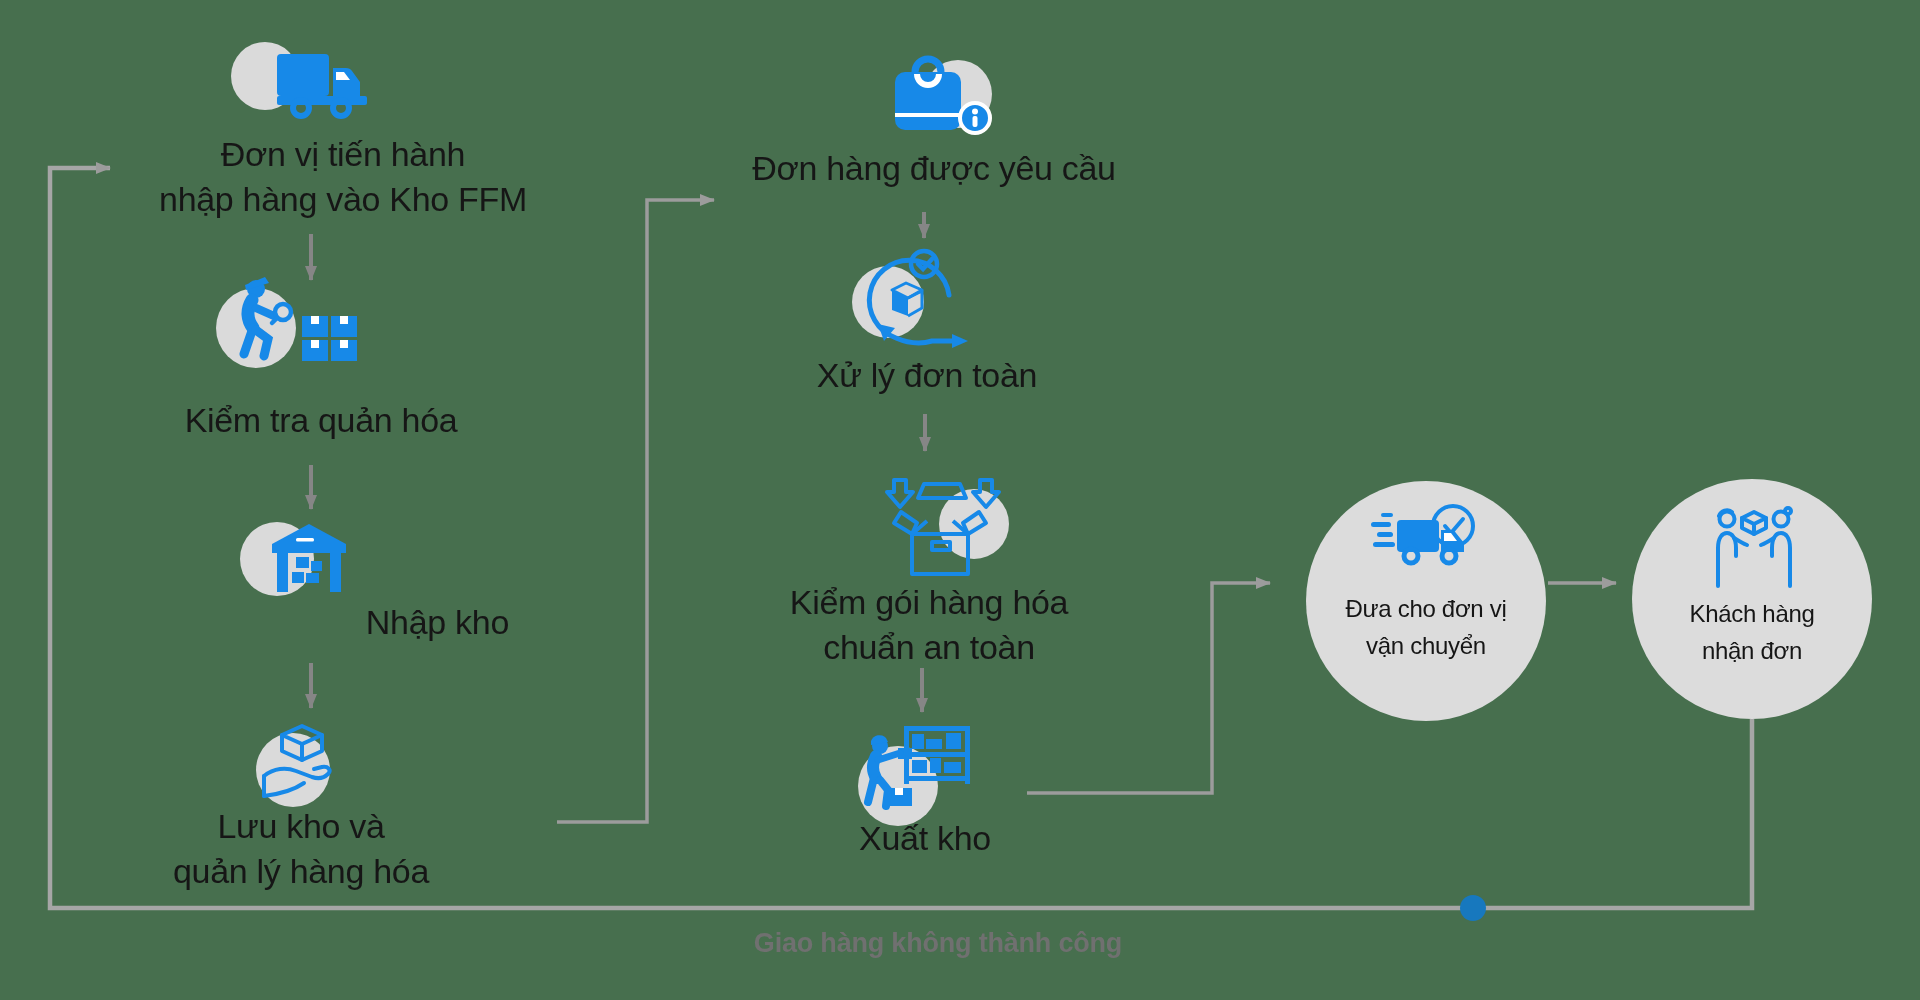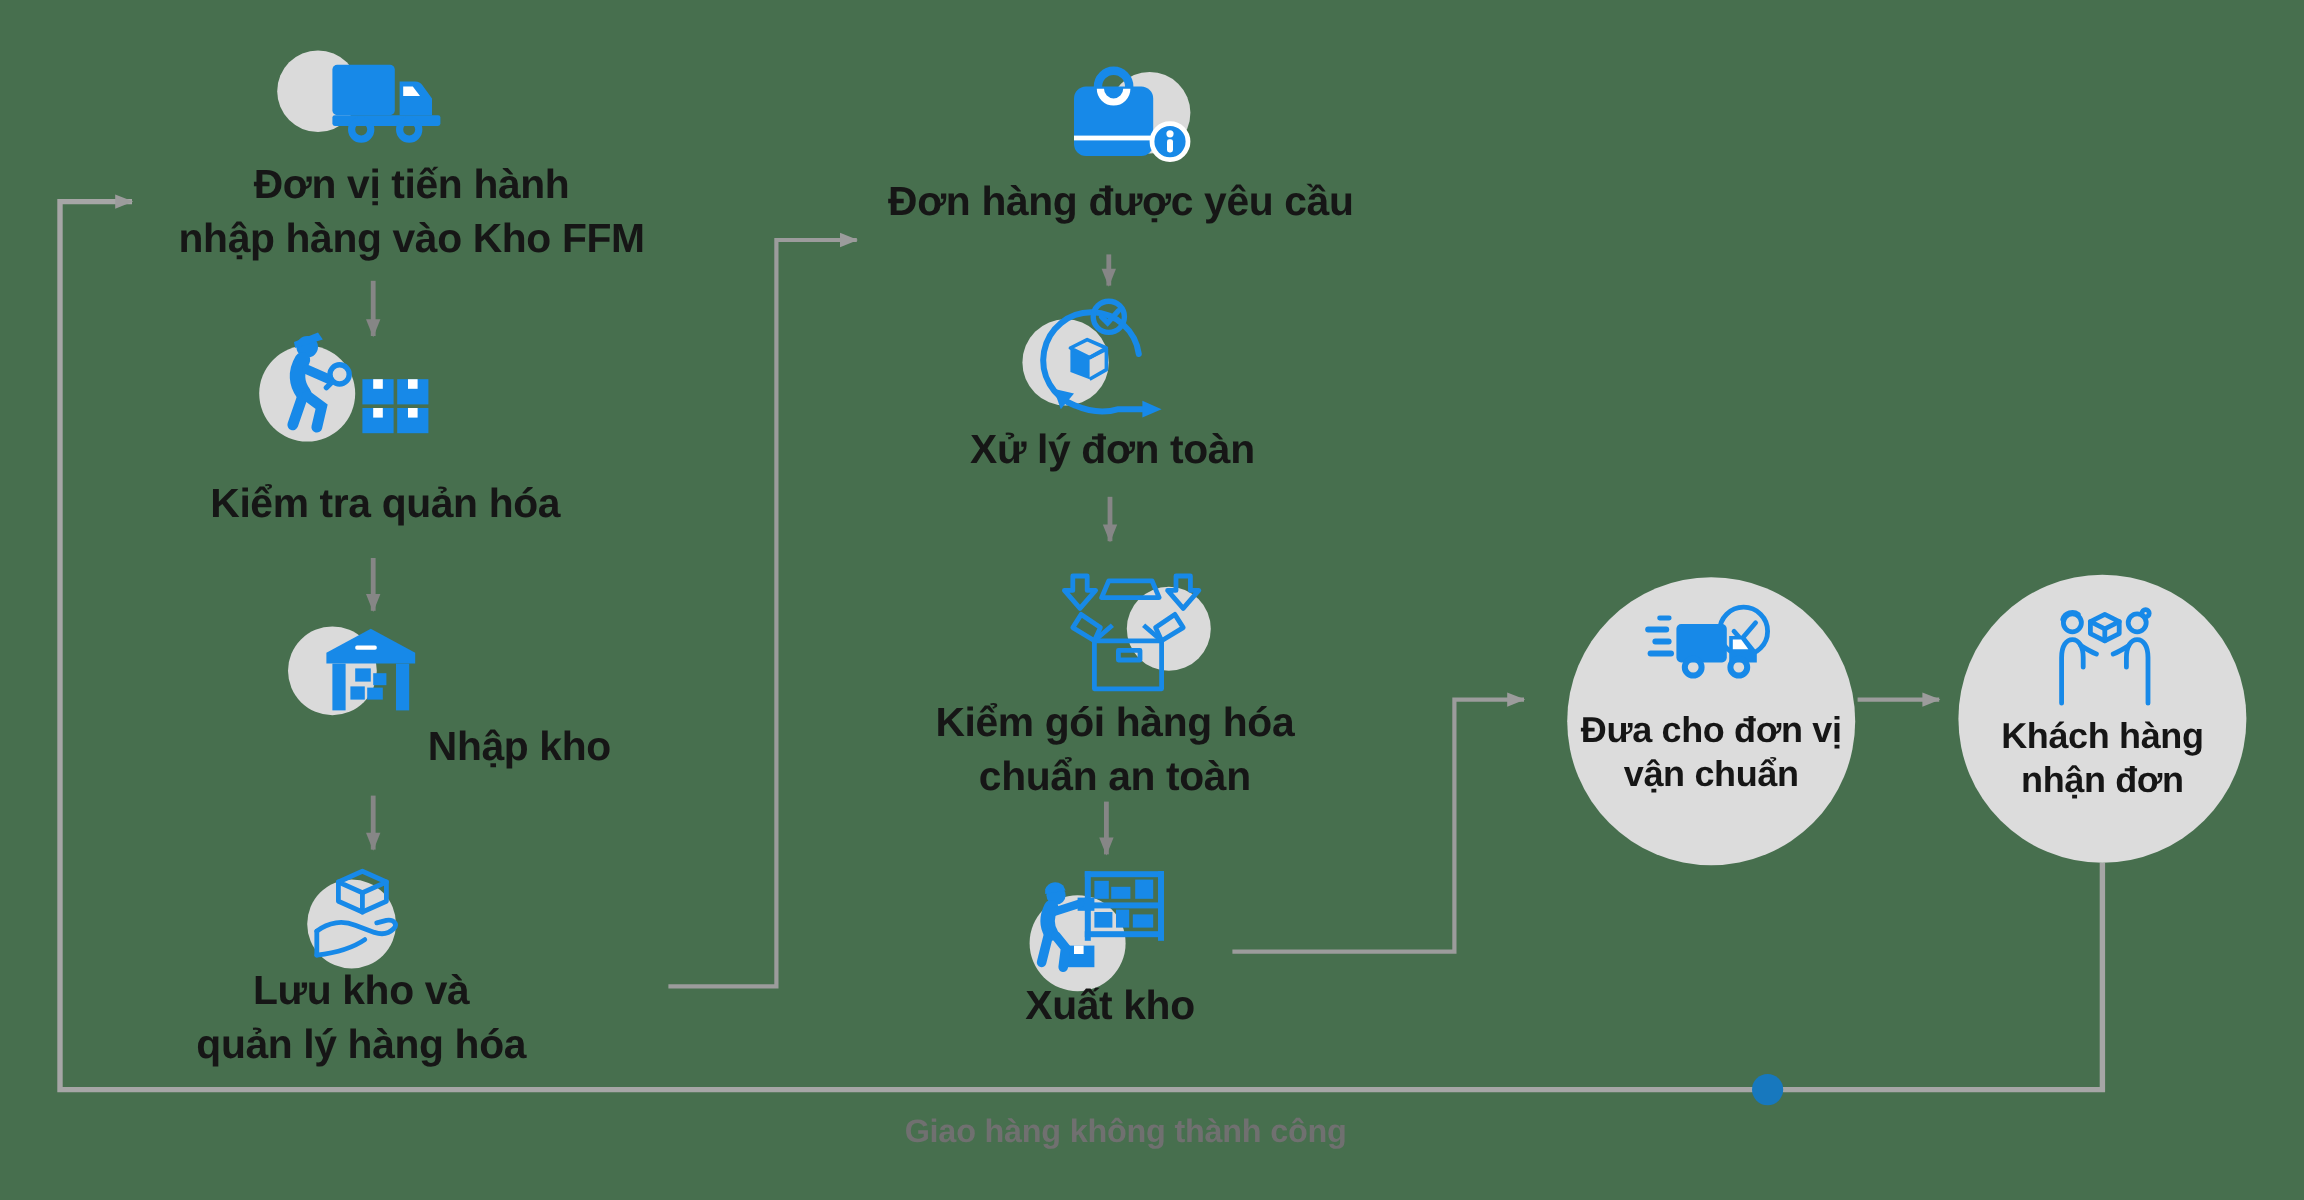--- a/index.html
+++ b/index.html
@@ -2,23 +2,23 @@
 <html><head>
 <meta charset="utf-8">
 <style>
   html,body{margin:0;padding:0;background:#476F4E;}
   .stage{position:relative;width:1920px;height:1000px;background:#476F4E;overflow:hidden;
          font-family:"Liberation Sans",sans-serif;}
   .overlay{position:absolute;left:0;top:0;z-index:1;}
   .bubble{position:absolute;border-radius:50%;background:#DADADA;z-index:2;}
   .icon{position:absolute;z-index:3;}
   .icon svg{display:block;overflow:visible;}
-  .label{position:absolute;z-index:4;color:#161616;font-weight:bold;text-align:center;
+  .label{position:absolute;z-index:4;color:#161616;font-weight:normal;text-align:center;
          font-size:34px;line-height:45px;letter-spacing:-0.3px;}
-  .label.small{font-size:30px;line-height:37px;}
+  .label.small{font-size:24px;line-height:37px;}
   .bigcircle{position:absolute;border-radius:50%;background:#DCDCDC;z-index:2;}
   .failure{position:absolute;z-index:4;color:#707070;font-weight:bold;font-size:27px;
            text-align:center;letter-spacing:-0.2px;}
 </style>
 </head>
 <body>
 
 <div class="stage">
 
   <svg class="overlay" width="1920" height="1000" viewBox="0 0 1920 1000">
@@ -240,21 +240,21 @@
         <rect x="2" y="38" width="22" height="5" rx="2.5"></rect>
         <rect x="10" y="9" width="12" height="4" rx="2"></rect>
       </g>
       <path d="M73,29 h7 l6,8 h-13 z" fill="#FFFFFF"></path>
       <circle cx="40" cy="52" r="7" fill="none" stroke="#1789E8" stroke-width="5"></circle>
       <circle cx="78" cy="52" r="7" fill="none" stroke="#1789E8" stroke-width="5"></circle>
     </svg>
   </div>
   <div class="label small" style="left:1306px;top:590px;width:240px;">
     <span style="display:block">Đưa cho đơn vị</span>
-    <span style="display:block">vận chuẩn</span>
+    <span style="display:block">vận chuyển</span>
   </div>
 
   <div class="bigcircle" style="left:1632px;top:479px;width:240px;height:240px;"></div>
   <div class="icon" style="left:1710px;top:502px;">
     <svg width="88" height="88" viewBox="0 0 88 88">
       <g stroke="#1789E8" stroke-width="4" fill="none" stroke-linecap="round" stroke-linejoin="round">
         <path d="M44,10 l12,6 -12,6 -12,-6 z"></path>
         <path d="M32,16 v10 l12,6 12,-6 V16"></path>
         <path d="M44,22 v10"></path>
         <circle cx="17" cy="17" r="7.5"></circle>

